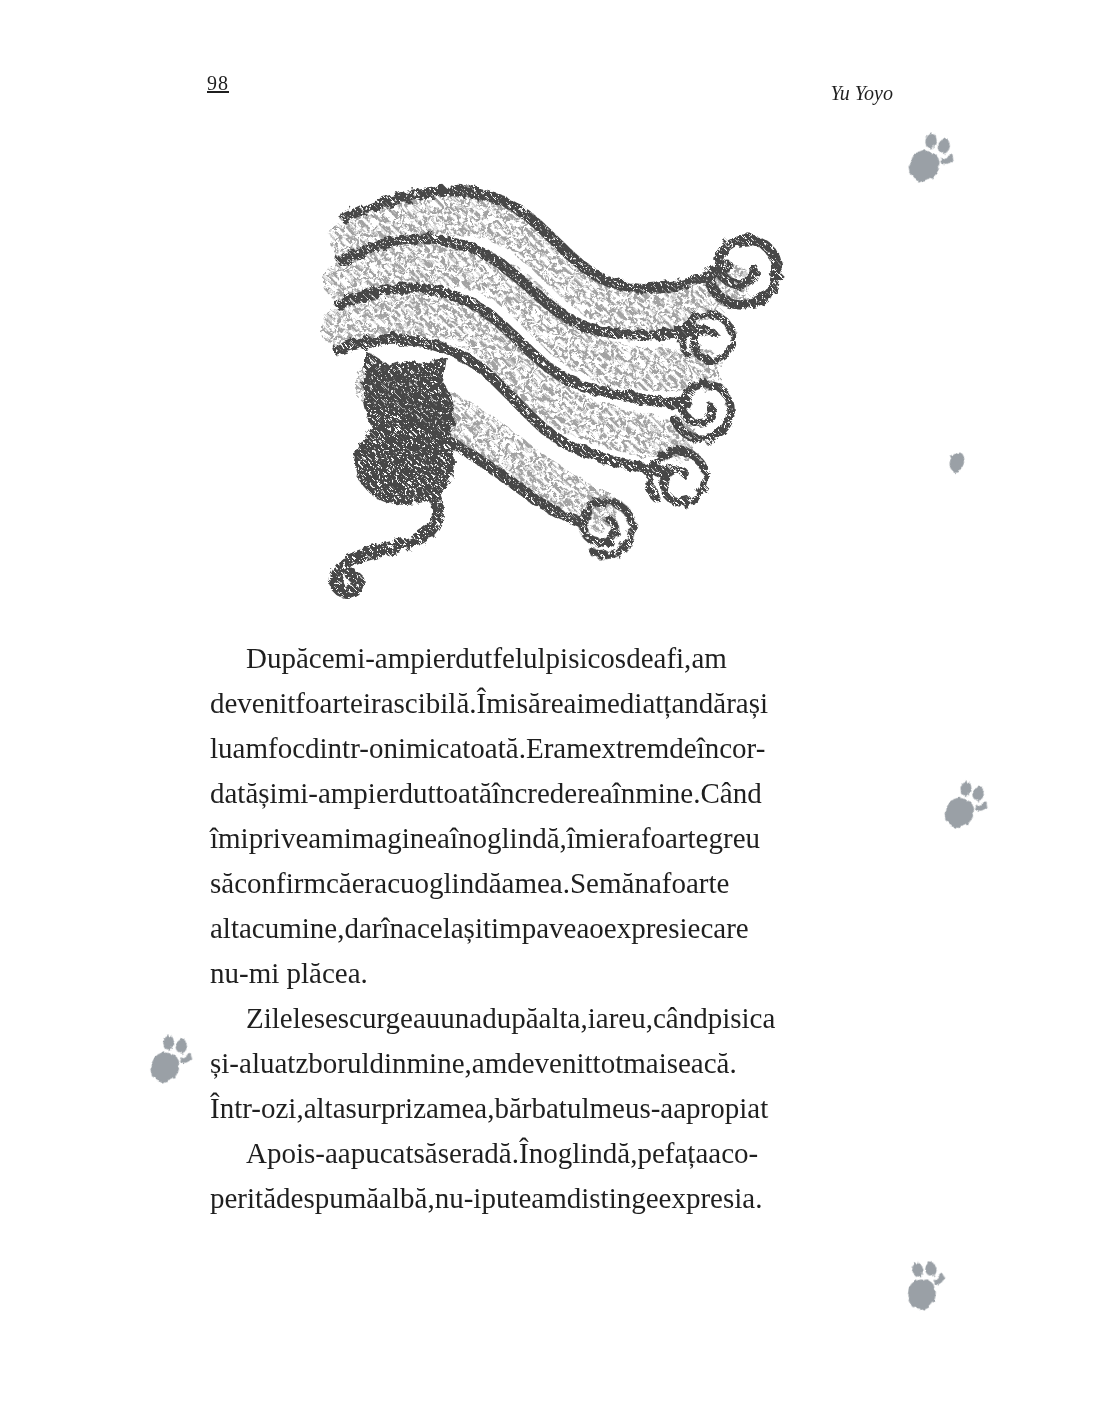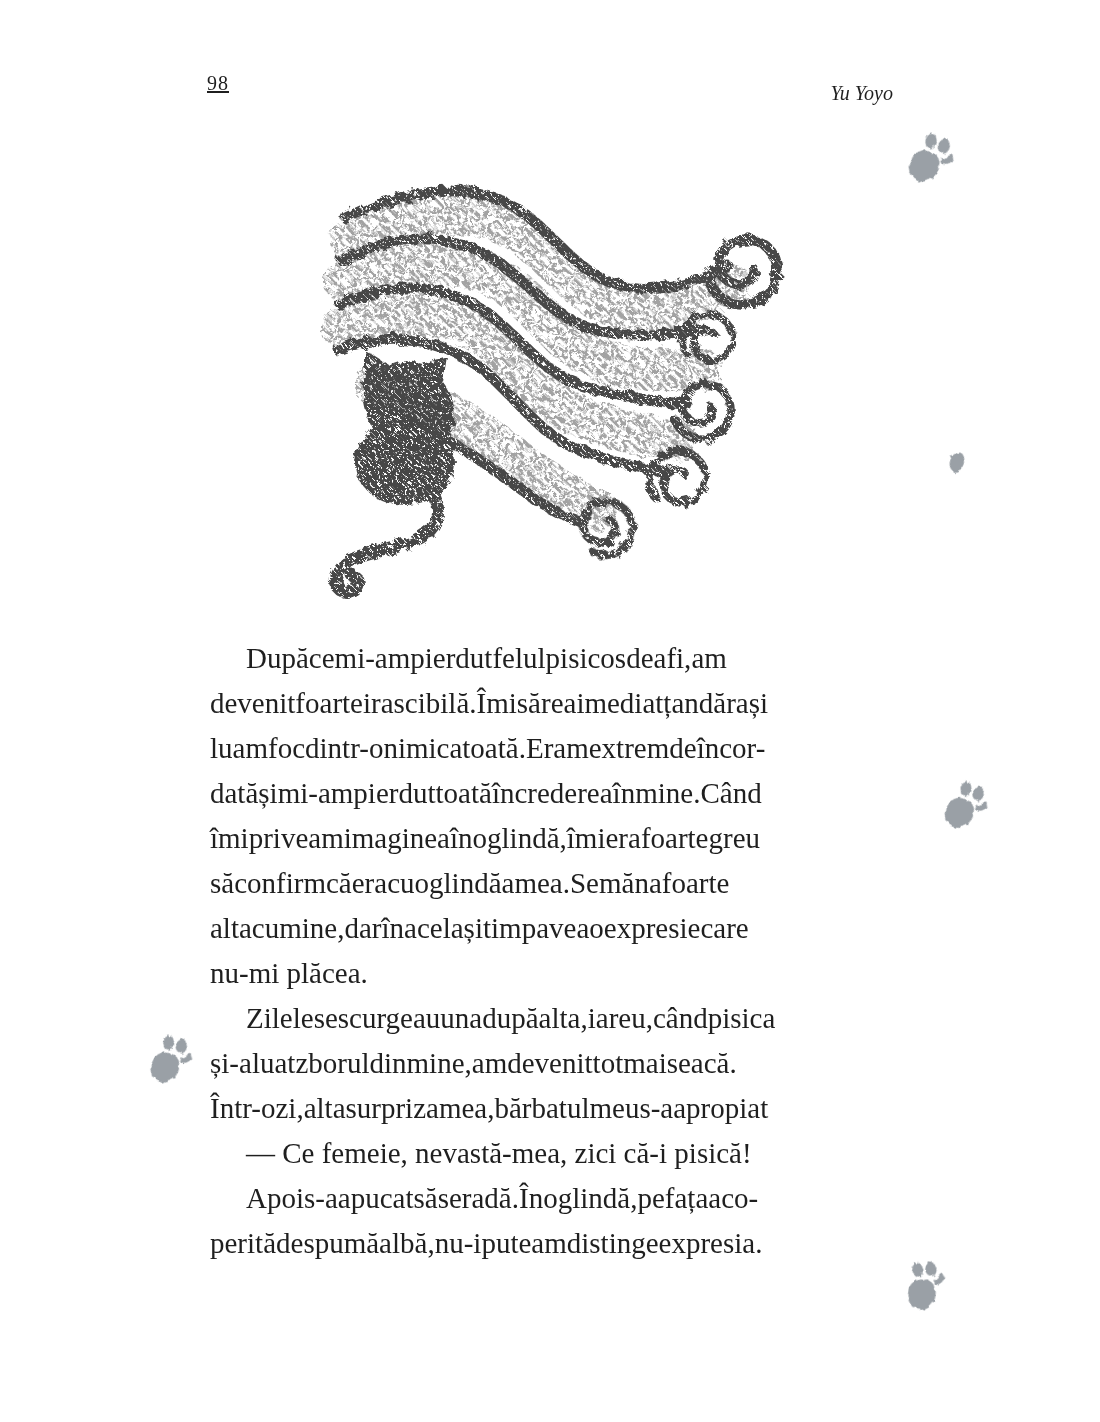--- a/index.html
+++ b/index.html
@@ -227,21 +227,20 @@
       <span>Într-o</span>
       <span>zi,</span>
       <span>alta</span>
       <span>surpriza</span>
       <span>mea,</span>
       <span>bărbatul</span>
       <span>meu</span>
       <span>s-a</span>
       <span>apropiat</span>
     </div>
-    <div class="line indent">— Ce femeie, nevastă-mea, zici că-i pisică!</div>
     <div class="line indent just">
       <span>Apoi</span>
       <span>s-a</span>
       <span>apucat</span>
       <span>să</span>
       <span>se</span>
       <span>radă.</span>
       <span>În</span>
       <span>oglindă,</span>
       <span>pe</span>

